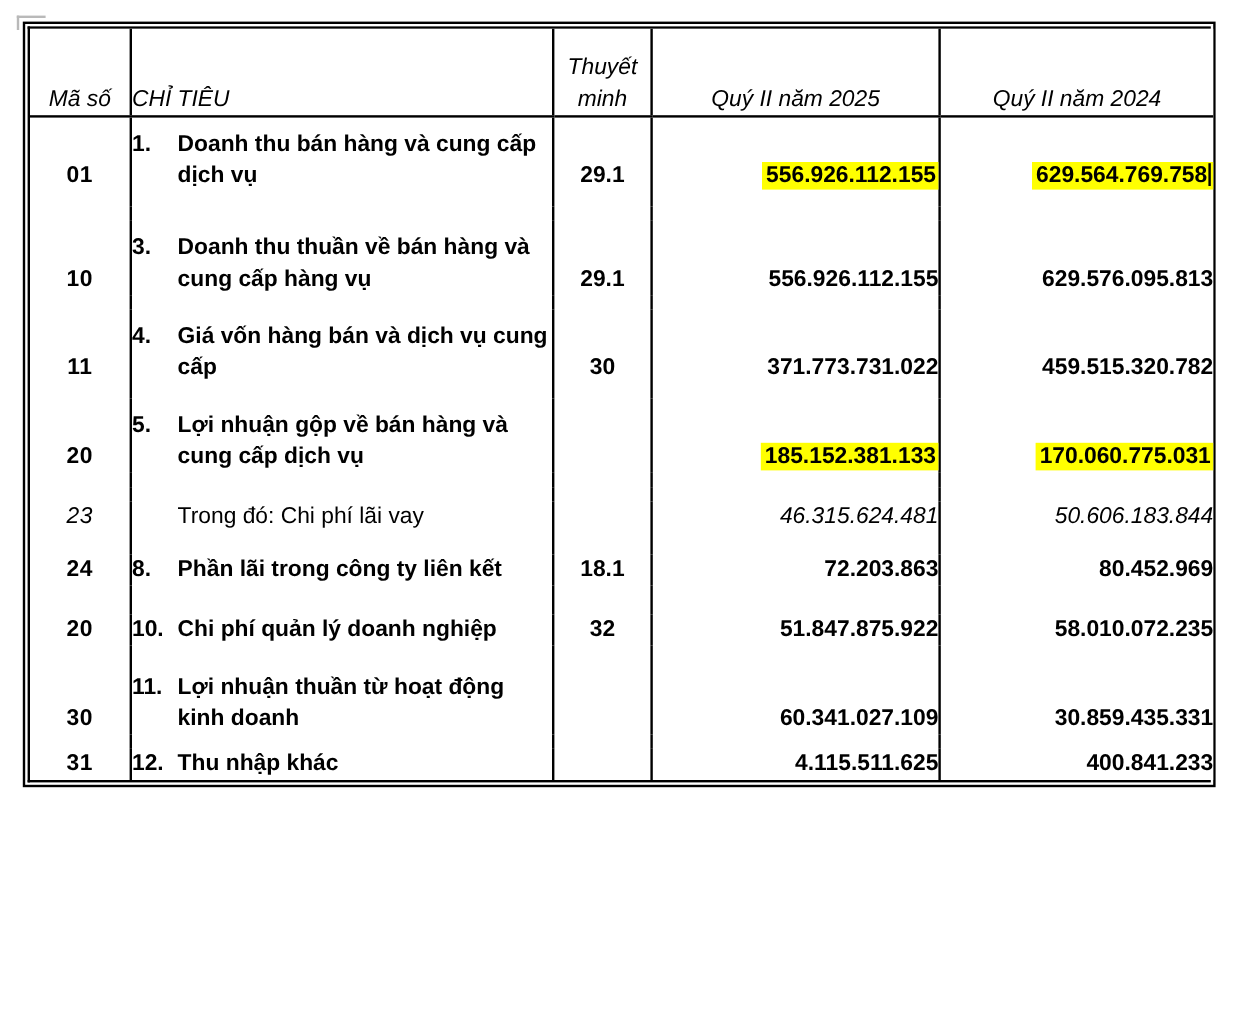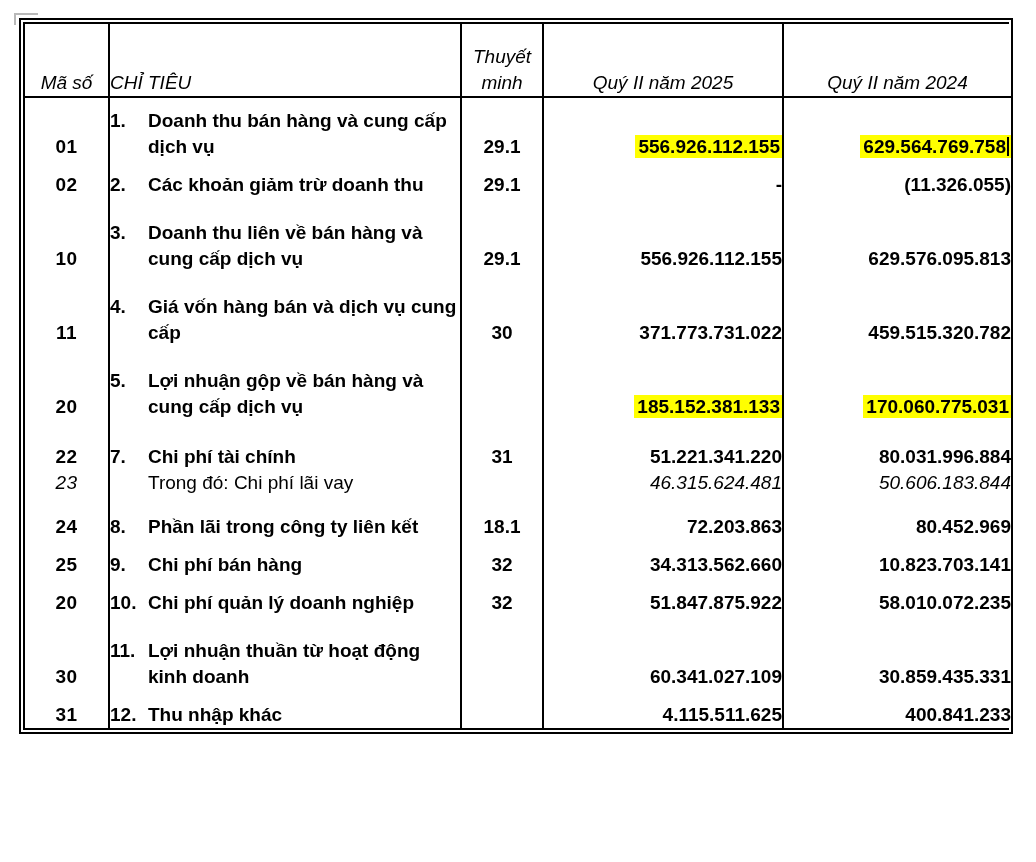--- a/index.html
+++ b/index.html
@@ -205,45 +205,33 @@
             <td class="num"><span class="hl">556.926.112.155</span></td>
             <td class="num"><span class="hl">629.564.769.758<span class="caret"></span></span></td>
           </tr>
           <tr class="spacer-top">
             <td></td>
             <td></td>
             <td></td>
             <td></td>
             <td></td>
           </tr>
-          <tr>
-            <td class="code">02</td>
-            <td class="item">
-              <div class="lbl">
-                <span class="idx">2.</span>
-                <span class="txt">Các khoản giảm trừ doanh thu</span>
-              </div>
-            </td>
-            <td class="note">29.1</td>
-            <td class="num">-</td>
-            <td class="num">(11.326.055)</td>
-          </tr>
           <tr class="spacer-top">
             <td></td>
             <td></td>
             <td></td>
             <td></td>
             <td></td>
           </tr>
           <tr class="r2">
             <td class="code">10</td>
             <td class="item">
               <div class="lbl">
                 <span class="idx">3.</span>
-                <span class="txt">Doanh thu liên về bán hàng và cung cấp dịch vụ</span>
+                <span class="txt">Doanh thu thuần về bán hàng và cung cấp hàng vụ</span>
               </div>
             </td>
             <td class="note">29.1</td>
             <td class="num">556.926.112.155</td>
             <td class="num">629.576.095.813</td>
           </tr>
           <tr class="spacer-top">
             <td></td>
             <td></td>
             <td></td>
@@ -288,32 +276,20 @@
             <td></td>
             <td></td>
           </tr>
           <tr class="spacer-top">
             <td></td>
             <td></td>
             <td></td>
             <td></td>
             <td></td>
           </tr>
-          <tr>
-            <td class="code">22</td>
-            <td class="item">
-              <div class="lbl">
-                <span class="idx">7.</span>
-                <span class="txt">Chi phí tài chính</span>
-              </div>
-            </td>
-            <td class="note">31</td>
-            <td class="num">51.221.341.220</td>
-            <td class="num">80.031.996.884</td>
-          </tr>
           <tr class="subline">
             <td class="code">23</td>
             <td class="item">
               <div class="lbl">
                 <span class="idx"></span>
                 <span class="txt">Trong đó: Chi phí lãi vay</span>
               </div>
             </td>
             <td class="note"></td>
             <td class="num">46.315.624.481</td>
@@ -337,32 +313,20 @@
             <td class="note">18.1</td>
             <td class="num">72.203.863</td>
             <td class="num">80.452.969</td>
           </tr>
           <tr class="spacer-top">
             <td></td>
             <td></td>
             <td></td>
             <td></td>
             <td></td>
-          </tr>
-          <tr>
-            <td class="code">25</td>
-            <td class="item">
-              <div class="lbl">
-                <span class="idx">9.</span>
-                <span class="txt">Chi phí bán hàng</span>
-              </div>
-            </td>
-            <td class="note">32</td>
-            <td class="num">34.313.562.660</td>
-            <td class="num">10.823.703.141</td>
           </tr>
           <tr class="spacer-top">
             <td></td>
             <td></td>
             <td></td>
             <td></td>
             <td></td>
           </tr>
           <tr>
             <td class="code">20</td>

